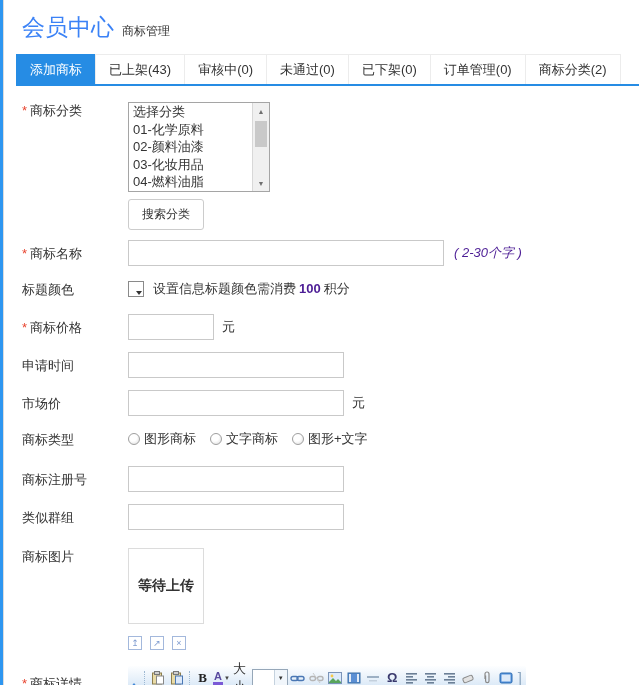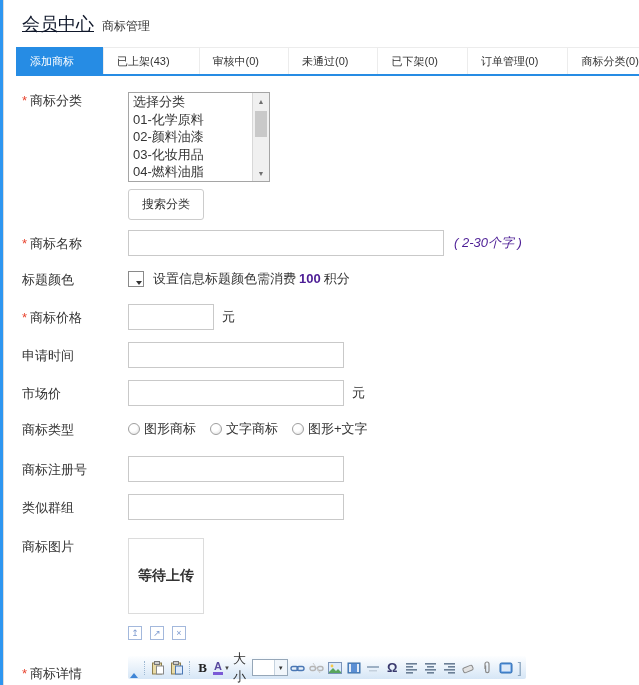--- a/index.html
+++ b/index.html
@@ -7,27 +7,27 @@
   body {
     font-family:"Liberation Sans","DejaVu Sans",sans-serif;
     background:#fff; color:#333; overflow:hidden; position:relative;
   }
   .edge-blue { position:absolute; left:0; top:0; width:3px; height:100%; background:#2e96f0; }
   .edge-gray { position:absolute; left:3px; top:0; width:1px; height:100%; background:#dcdcdc; }
   .content { padding:8px 0 0 16px; }
 
   
   .hdr { margin:4px 0 0 6px; display:flex; align-items:baseline; }
-  .hdr-title { font-size:18px; color:#0f172a; font-weight:normal;text-decoration:underline; }
+  .hdr-title { font-size:23px; color:#3b82f6; font-weight:normal; }
   .hdr-sub { font-size:12px; color:#333; margin-left:8px; }
 
   
   .tabs { display:flex; margin-top:11px; border-bottom:2px solid #268ce4; align-items:flex-end; }
   .tab {
-    font-size:11px; color:#333; background:#fff; padding:6px 29px 5px 13px;
+    font-size:13px; color:#333; background:#fff; padding:6px 13px 5px 13px;
     border:1px solid #ececec; border-bottom:none; margin-right:-1px; cursor:pointer; white-space:nowrap;
   }
   .tab.active { background:#268ce4; color:#fff; border-color:#268ce4; }
 
   
   .form { margin-top:16px; }
   .row { display:flex; align-items:center; margin-bottom:12px; }
   .row.top { align-items:flex-start; }
   .lbl { flex:0 0 112px; width:112px; padding-left:6px; font-size:13px; color:#333; line-height:17px; }
   .req { color:#e8442f; margin-right:3px; font-size:13px; }
@@ -109,21 +109,21 @@
     <span class="hdr-sub">商标管理</span>
   </div>
 
   <div class="tabs">
     <div class="tab active">添加商标</div>
     <div class="tab">已上架(43)</div>
     <div class="tab">审核中(0)</div>
     <div class="tab">未通过(0)</div>
     <div class="tab">已下架(0)</div>
     <div class="tab">订单管理(0)</div>
-    <div class="tab">商标分类(0)</div>
+    <div class="tab">商标分类(2)</div>
   </div>
 
   <div class="form">
 
     <div class="row top row-category">
       <div class="lbl"><span class="req">*</span><span>商标分类</span></div>
       <div class="listwrap">
         <div class="listbox">
           <div class="opts">
             <div class="opt">选择分类</div>

